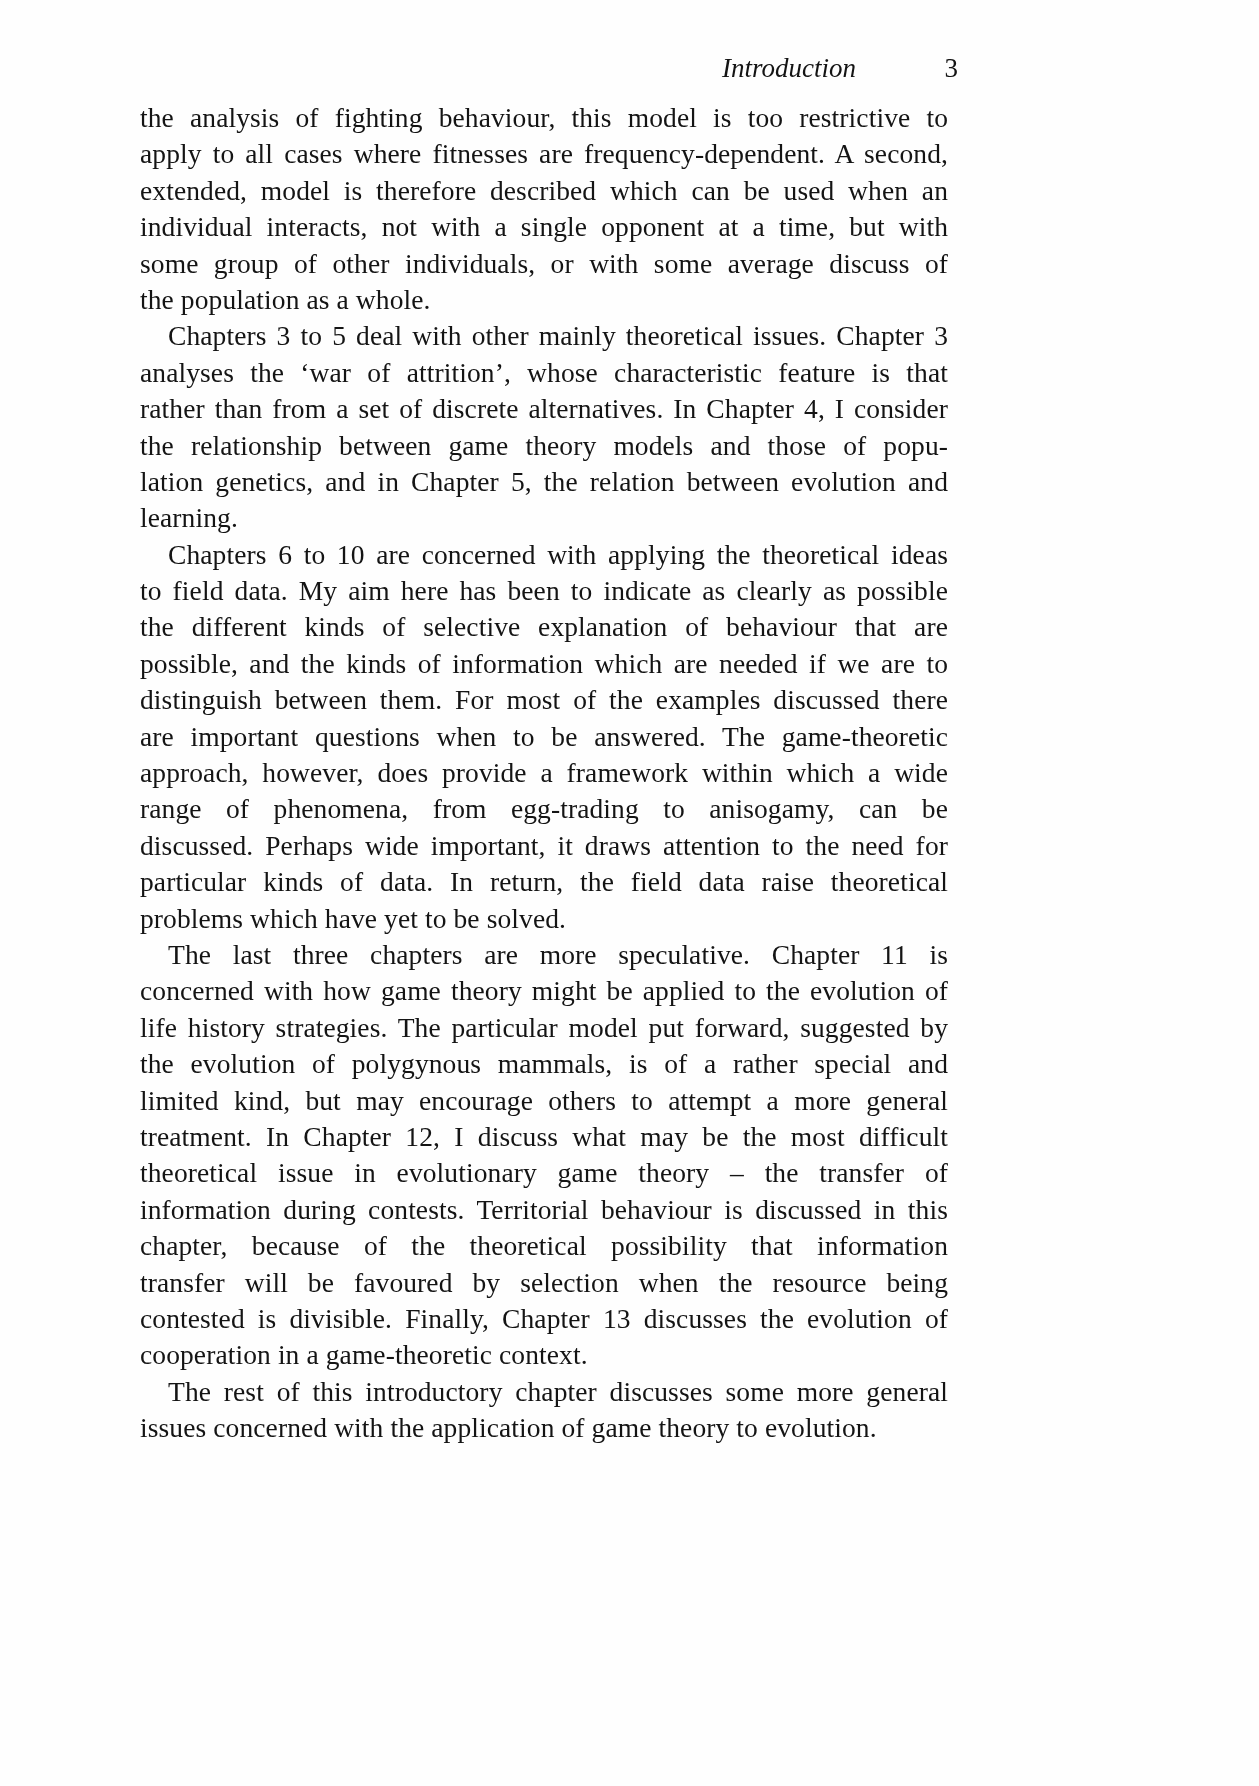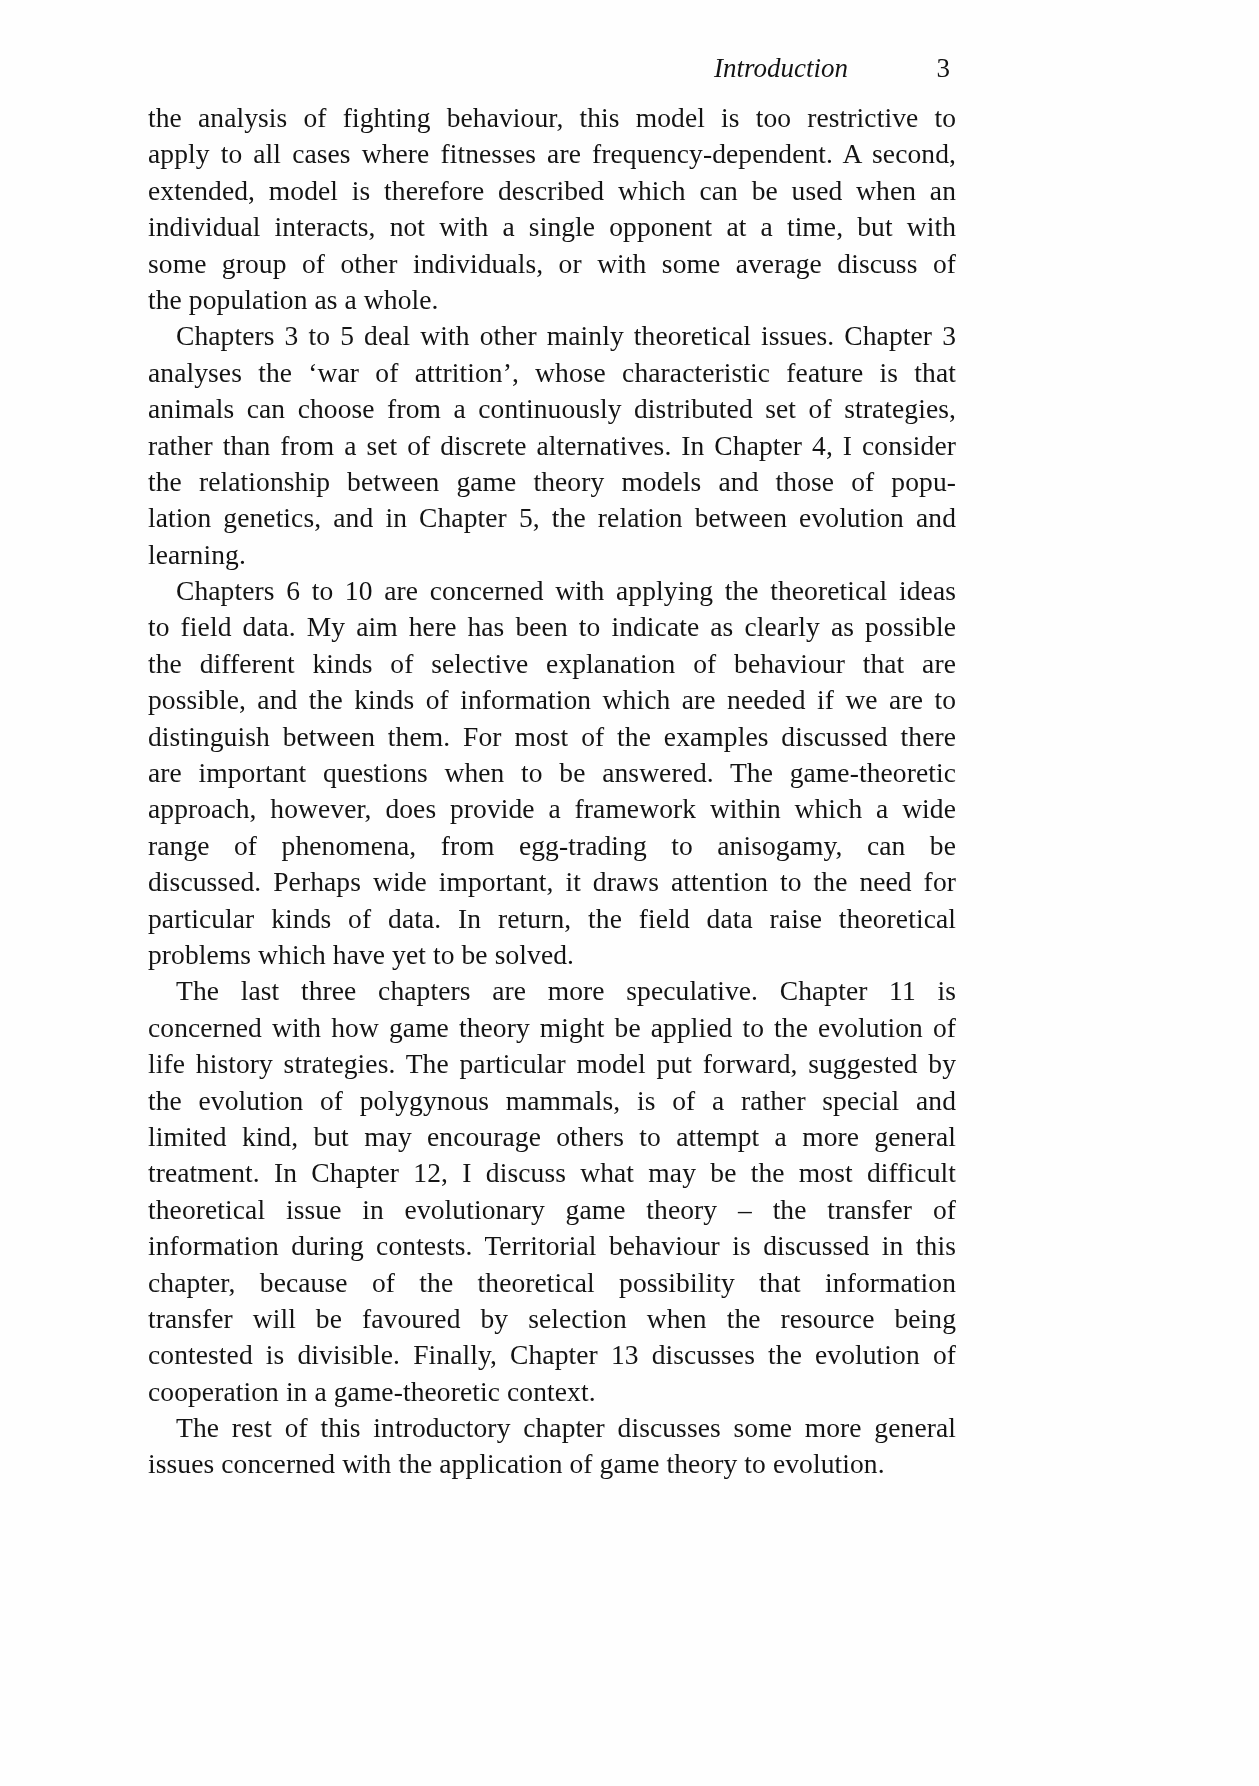--- a/index.html
+++ b/index.html
@@ -19,41 +19,41 @@
     position: absolute;
     left: 0;
     top: 0;
     width: 1259px;
     height: 1786px;
     background: #fefefe;
   }
   .running-head {
     position: absolute;
     top: 50px;
-    left: 148px;
+    left: 156px;
     width: 808px;
     height: 36px;
     font-size: 27px;
     line-height: 36px;
   }
   .running-head .title {
     position: absolute;
     right: 108px;
     top: 0;
     font-style: italic;
   }
   .running-head .folio {
     position: absolute;
     right: 6px;
     top: 0;
   }
   .body-text {
     position: absolute;
     top: 100px;
-    left: 148px;
+    left: 140px;
     width: 808px;
   }
   .line {
     display: block;
     height: 36.4px;
     line-height: 36.4px;
     font-size: 27.5px;
     white-space: nowrap;
     text-align: justify;
     text-align-last: justify;
@@ -82,21 +82,20 @@
         <span class="line">the analysis of fighting behaviour, this model is too restrictive to</span>
         <span class="line">apply to all cases where fitnesses are frequency-dependent. A second,</span>
         <span class="line">extended, model is therefore described which can be used when an</span>
         <span class="line">individual interacts, not with a single opponent at a time, but with</span>
         <span class="line">some group of other individuals, or with some average discuss of</span>
         <span class="line last">the population as a whole.</span>
       </div>
       <div>
         <span class="line indent">Chapters 3 to 5 deal with other mainly theoretical issues. Chapter 3</span>
         <span class="line">analyses the ‘war of attrition’, whose characteristic feature is that</span>
-        <span class="line">animals can choose from a continuously distributed set of strategies,</span>
         <span class="line">rather than from a set of discrete alternatives. In Chapter 4, I consider</span>
         <span class="line">the relationship between game theory models and those of popu-</span>
         <span class="line">lation genetics, and in Chapter 5, the relation between evolution and</span>
         <span class="line last">learning.</span>
       </div>
       <div>
         <span class="line indent">Chapters 6 to 10 are concerned with applying the theoretical ideas</span>
         <span class="line">to field data. My aim here has been to indicate as clearly as possible</span>
         <span class="line">the different kinds of selective explanation of behaviour that are</span>
         <span class="line">possible, and the kinds of information which are needed if we are to</span>

